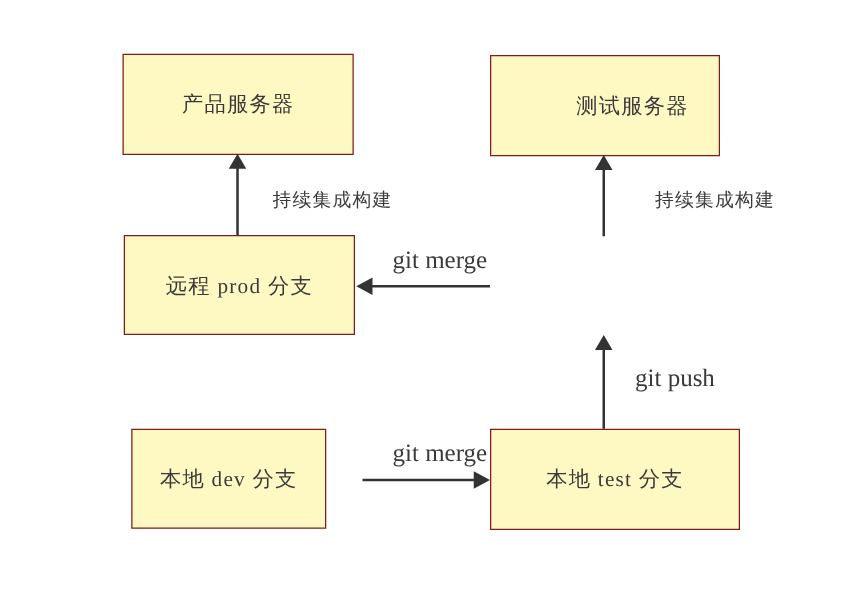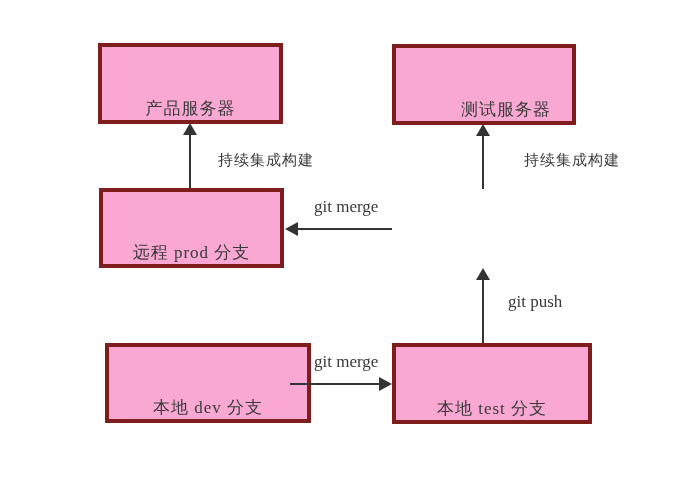--- a/index.html
+++ b/index.html
@@ -11,35 +11,35 @@
     position: relative;
     width: 691px;
     height: 478px;
     background: #ffffff;
     overflow: hidden;
     font-family: "Liberation Sans", sans-serif;
   }
   .node {
     position: absolute;
     box-sizing: border-box;
-    border: 4px solid #7f1d1d;
-    background: #f9a8d4;
+    border: 1px solid #7f1d1d;
+    background: #fef9c3;
     display: flex;
-    align-items: flex-end;
+    align-items: center;
     justify-content: center;
     color: #3a3a3a;
     font-size: 17px;
     font-family: "Liberation Serif", "Liberation Sans", sans-serif;
     letter-spacing: 1px;
   }
   #node-product-server { left: 98px;  top: 43px;  width: 185px; height: 81px; }
   #node-test-server    { left: 392px; top: 44px;  width: 184px; height: 81px; padding-left: 44px; }
   #node-remote-prod    { left: 99px;  top: 188px; width: 185px; height: 80px; }
   #node-remote-test    { left: 392px; top: 189px; width: 184px; height: 79px; }
-  #node-local-dev      { left: 105px; top: 343px; width: 206px; height: 80px; }
+  #node-local-dev      { left: 105px; top: 343px; width: 156px; height: 80px; }
   #node-local-test     { left: 392px; top: 343px; width: 200px; height: 81px; }
 
   .line {
     position: absolute;
     background: #333333;
   }
   .arrowhead {
     position: absolute;
     width: 0;
     height: 0;
@@ -64,21 +64,21 @@
     color: #3a3a3a;
     white-space: nowrap;
     text-align: center;
   }
   .edge-label.zh {
     font-size: 15px;
     font-family: "Liberation Sans", sans-serif;
     letter-spacing: 1px;
   }
   .edge-label.latin {
-    font-size: 17px;
+    font-size: 20px;
     font-family: "Liberation Serif", serif;
   }
 </style>
 </head>
 <body>
 
 <div class="canvas">
 
   <div class="node" id="node-product-server">
     <span>产品服务器</span>

